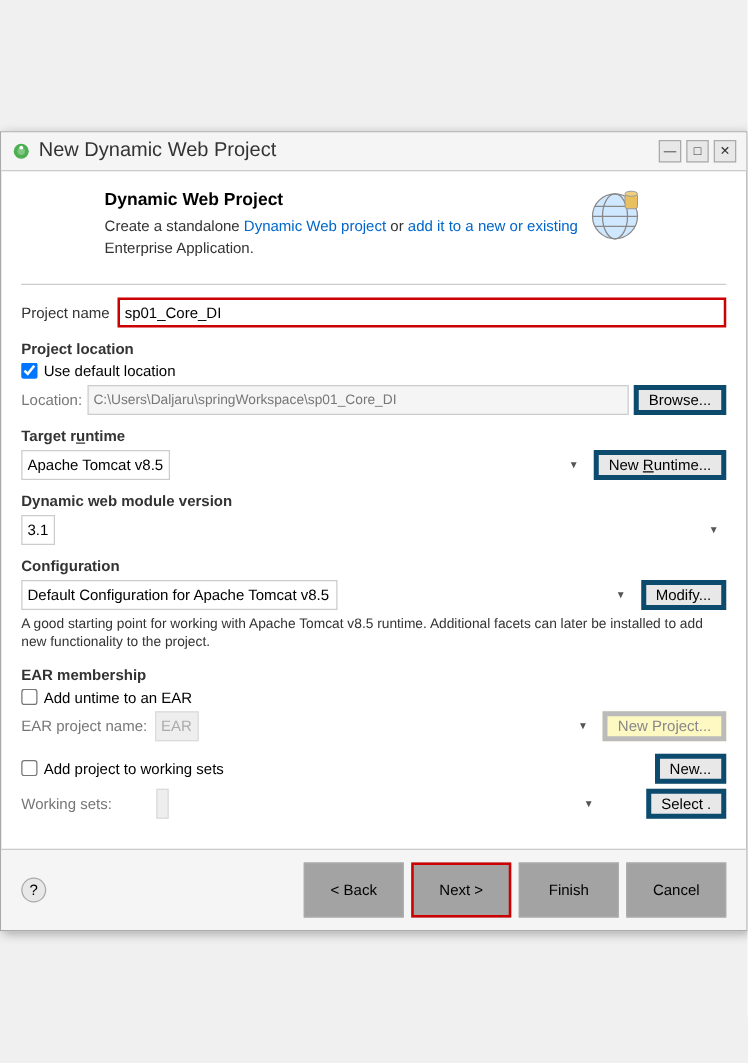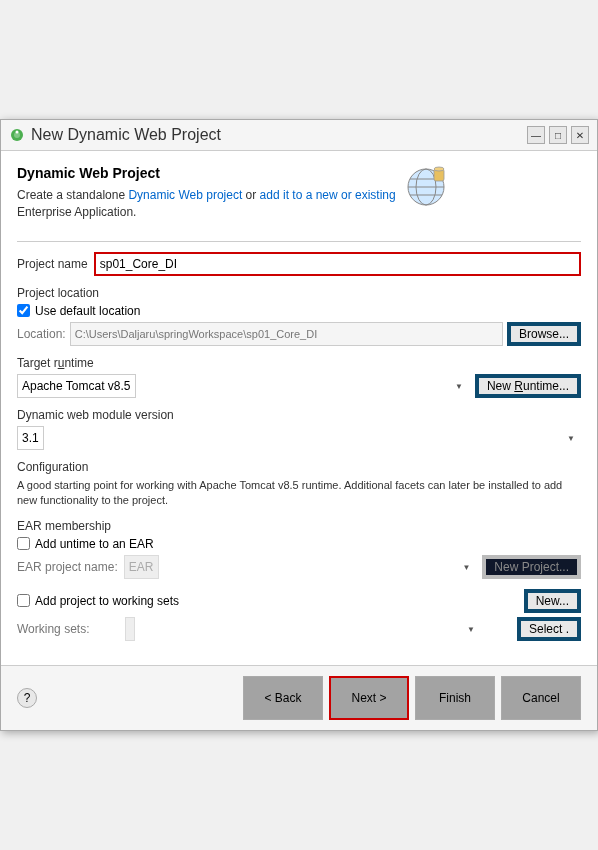--- a/index.html
+++ b/index.html
@@ -53,21 +53,21 @@
       align-items: center;
       justify-content: center;
       font-size: 10px;
       color: #333;
     }
     .content {
       padding: 14px 16px;
     }
     .page-header {
       display: flex;
-      justify-content: flex-start;
+      justify-content: center;
       align-items: flex-start;
       margin-bottom: 20px;
     }
     .page-header-text h2 {
       font-size: 14px;
       font-weight: bold;
       color: #000;
       margin-bottom: 6px;
     }
     .page-header-text p {
@@ -119,21 +119,21 @@
       height: 24px;
       padding: 0 8px;
       border: 4px solid #0c4a6e;
       background: #e8e8e8;
       font-size: 12px;
       cursor: pointer;
       white-space: nowrap;
     }
     .section-title {
       font-size: 12px;
-      font-weight: normal;
+      font-weight: bold;
       color: #333;
       margin-bottom: 4px;
     }
     .section-title .underline {
       text-decoration: underline;
     }
     .checkbox-row {
       display: flex;
       align-items: center;
       gap: 5px;
@@ -191,21 +191,21 @@
       font-size: 11px;
       color: #333;
       line-height: 1.4;
       margin-top: 4px;
     }
     .disabled-input {
       background: #e8e8e8;
       color: #888;
     }
     .disabled-btn {
-      background: #0f172a;
+      background: #fef9c3;
       color: #888;
       border-color: #bbb;
     }
     .footer {
       border-top: 1px solid #ccc;
       padding: 10px 16px;
       display: flex;
       align-items: center;
       justify-content: space-between;
       background: #f5f5f5;
@@ -329,20 +329,28 @@
         <div class="select-wrapper">
           <select class="select-input">
             <option>3.1</option>
           </select>
         </div>
       </div>
     </div>
 
     <div class="form-section">
       <div class="section-title">Configuration</div>
+      <div class="form-row">
+        <div class="select-wrapper">
+          <select class="select-input">
+            <option>Default Configuration for Apache Tomcat v8.5</option>
+          </select>
+        </div>
+        <button class="btn">Modify...</button>
+      </div>
       <div class="description-text">A good starting point for working with Apache Tomcat v8.5 runtime. Additional facets can later be installed to add new functionality to the project.</div>
     </div>
 
     <div class="form-section">
       <div class="section-title">EAR membership</div>
       <div class="checkbox-row">
         <input type="checkbox" style="">
         <span>Add untime to an EAR</span>
       </div>
       <div class="form-row">

